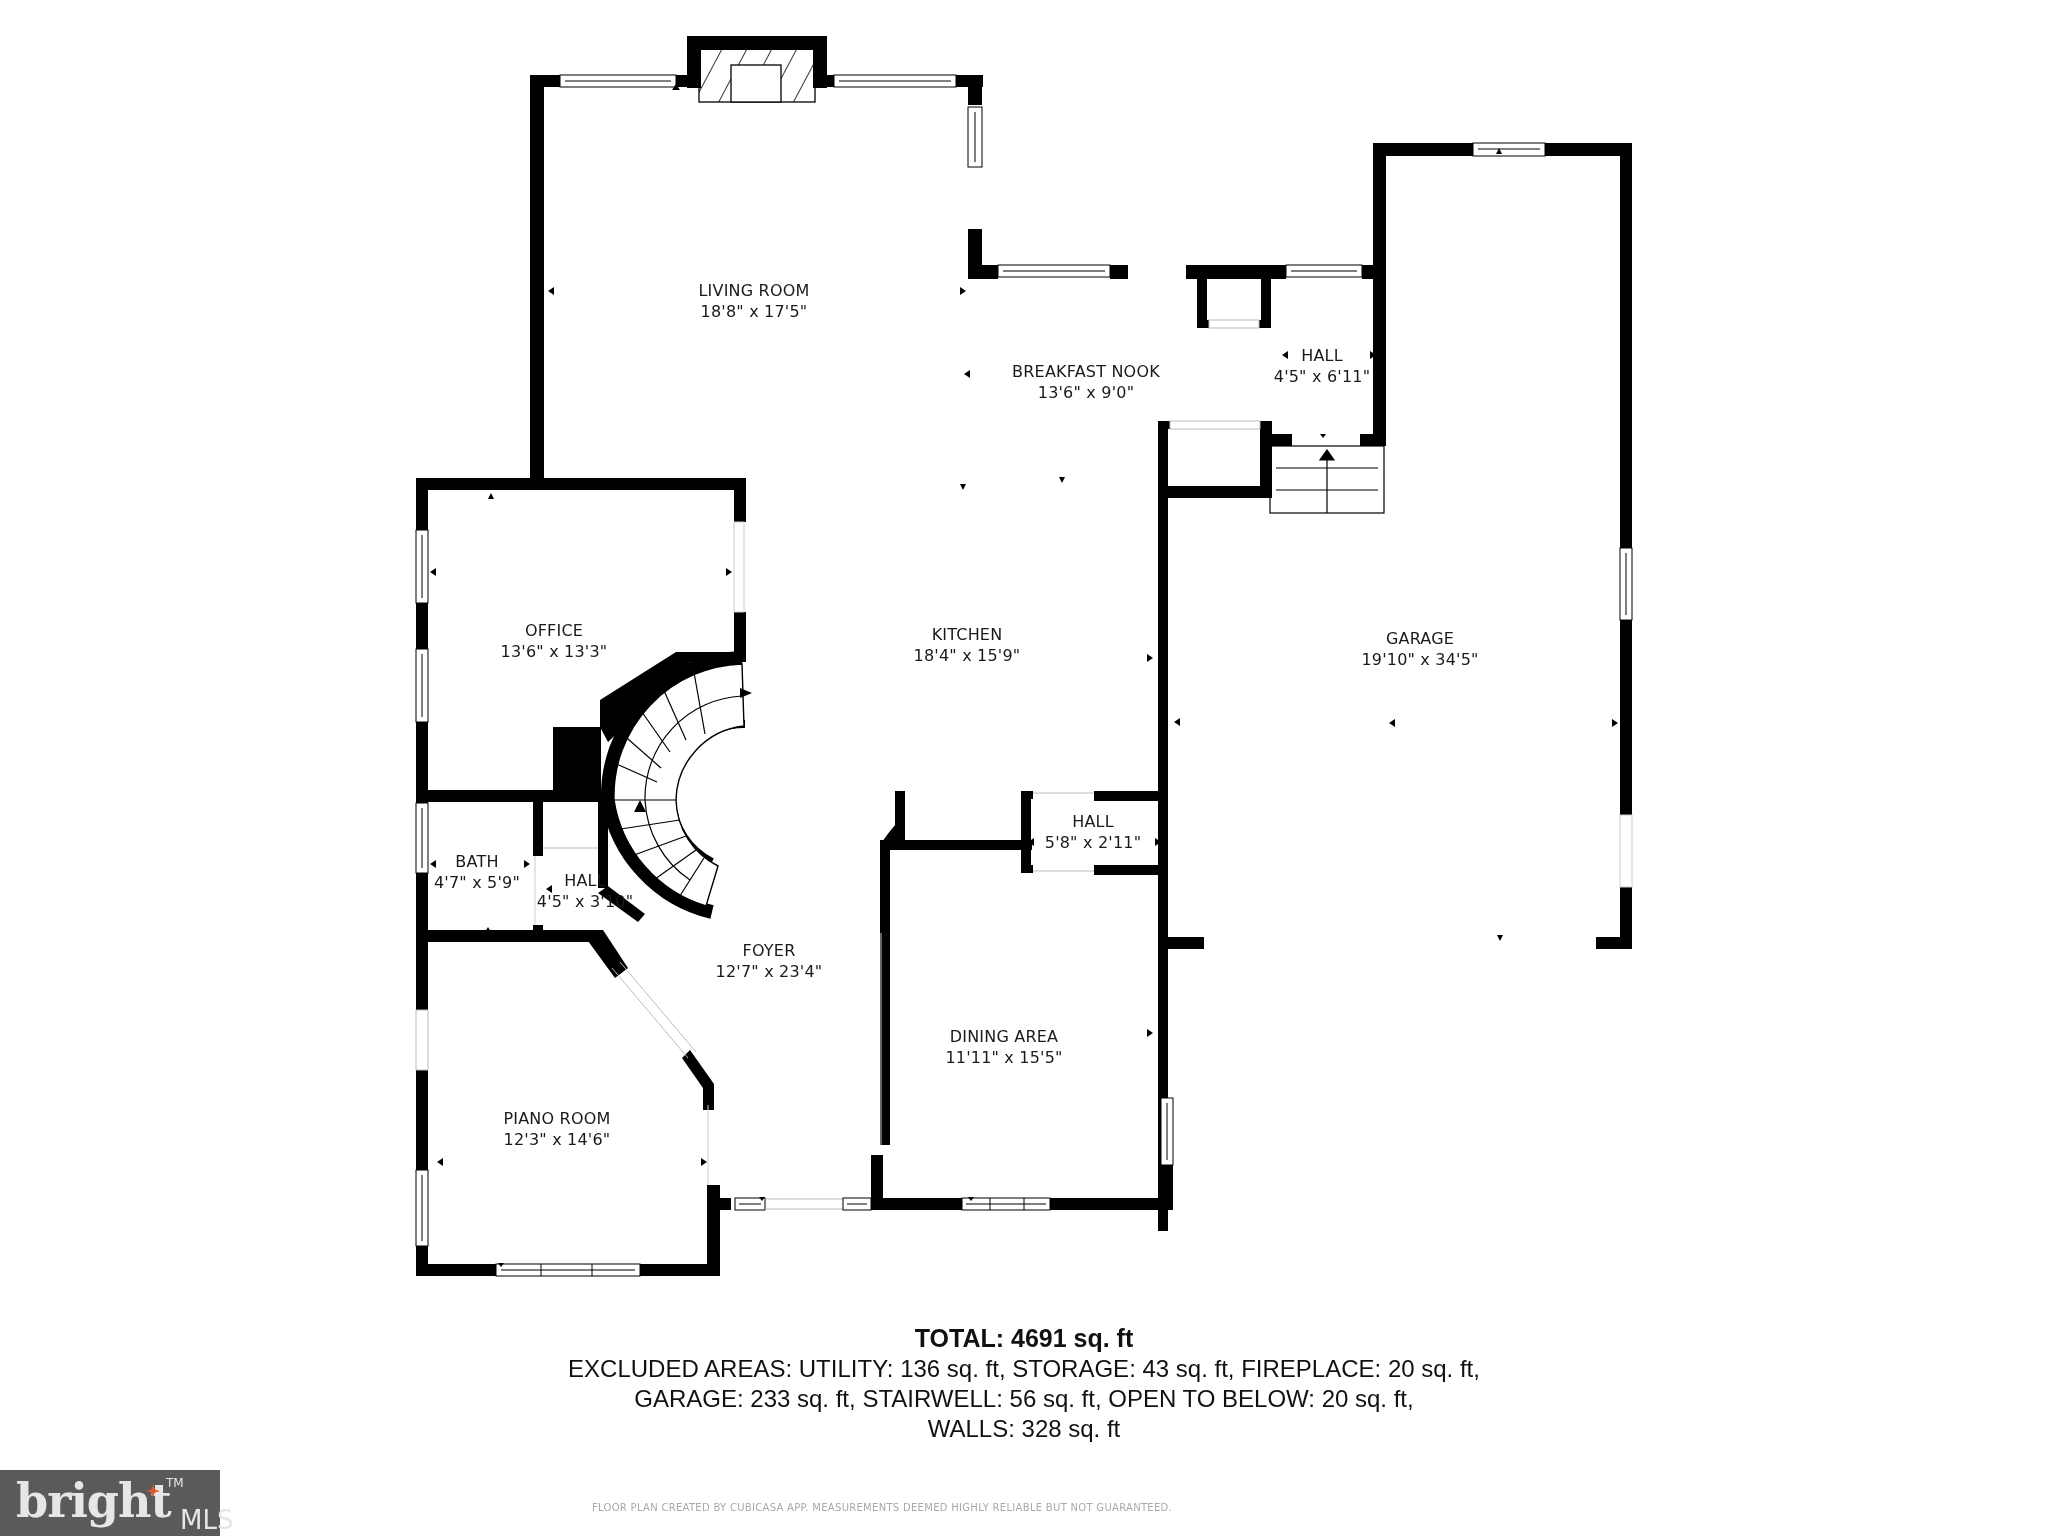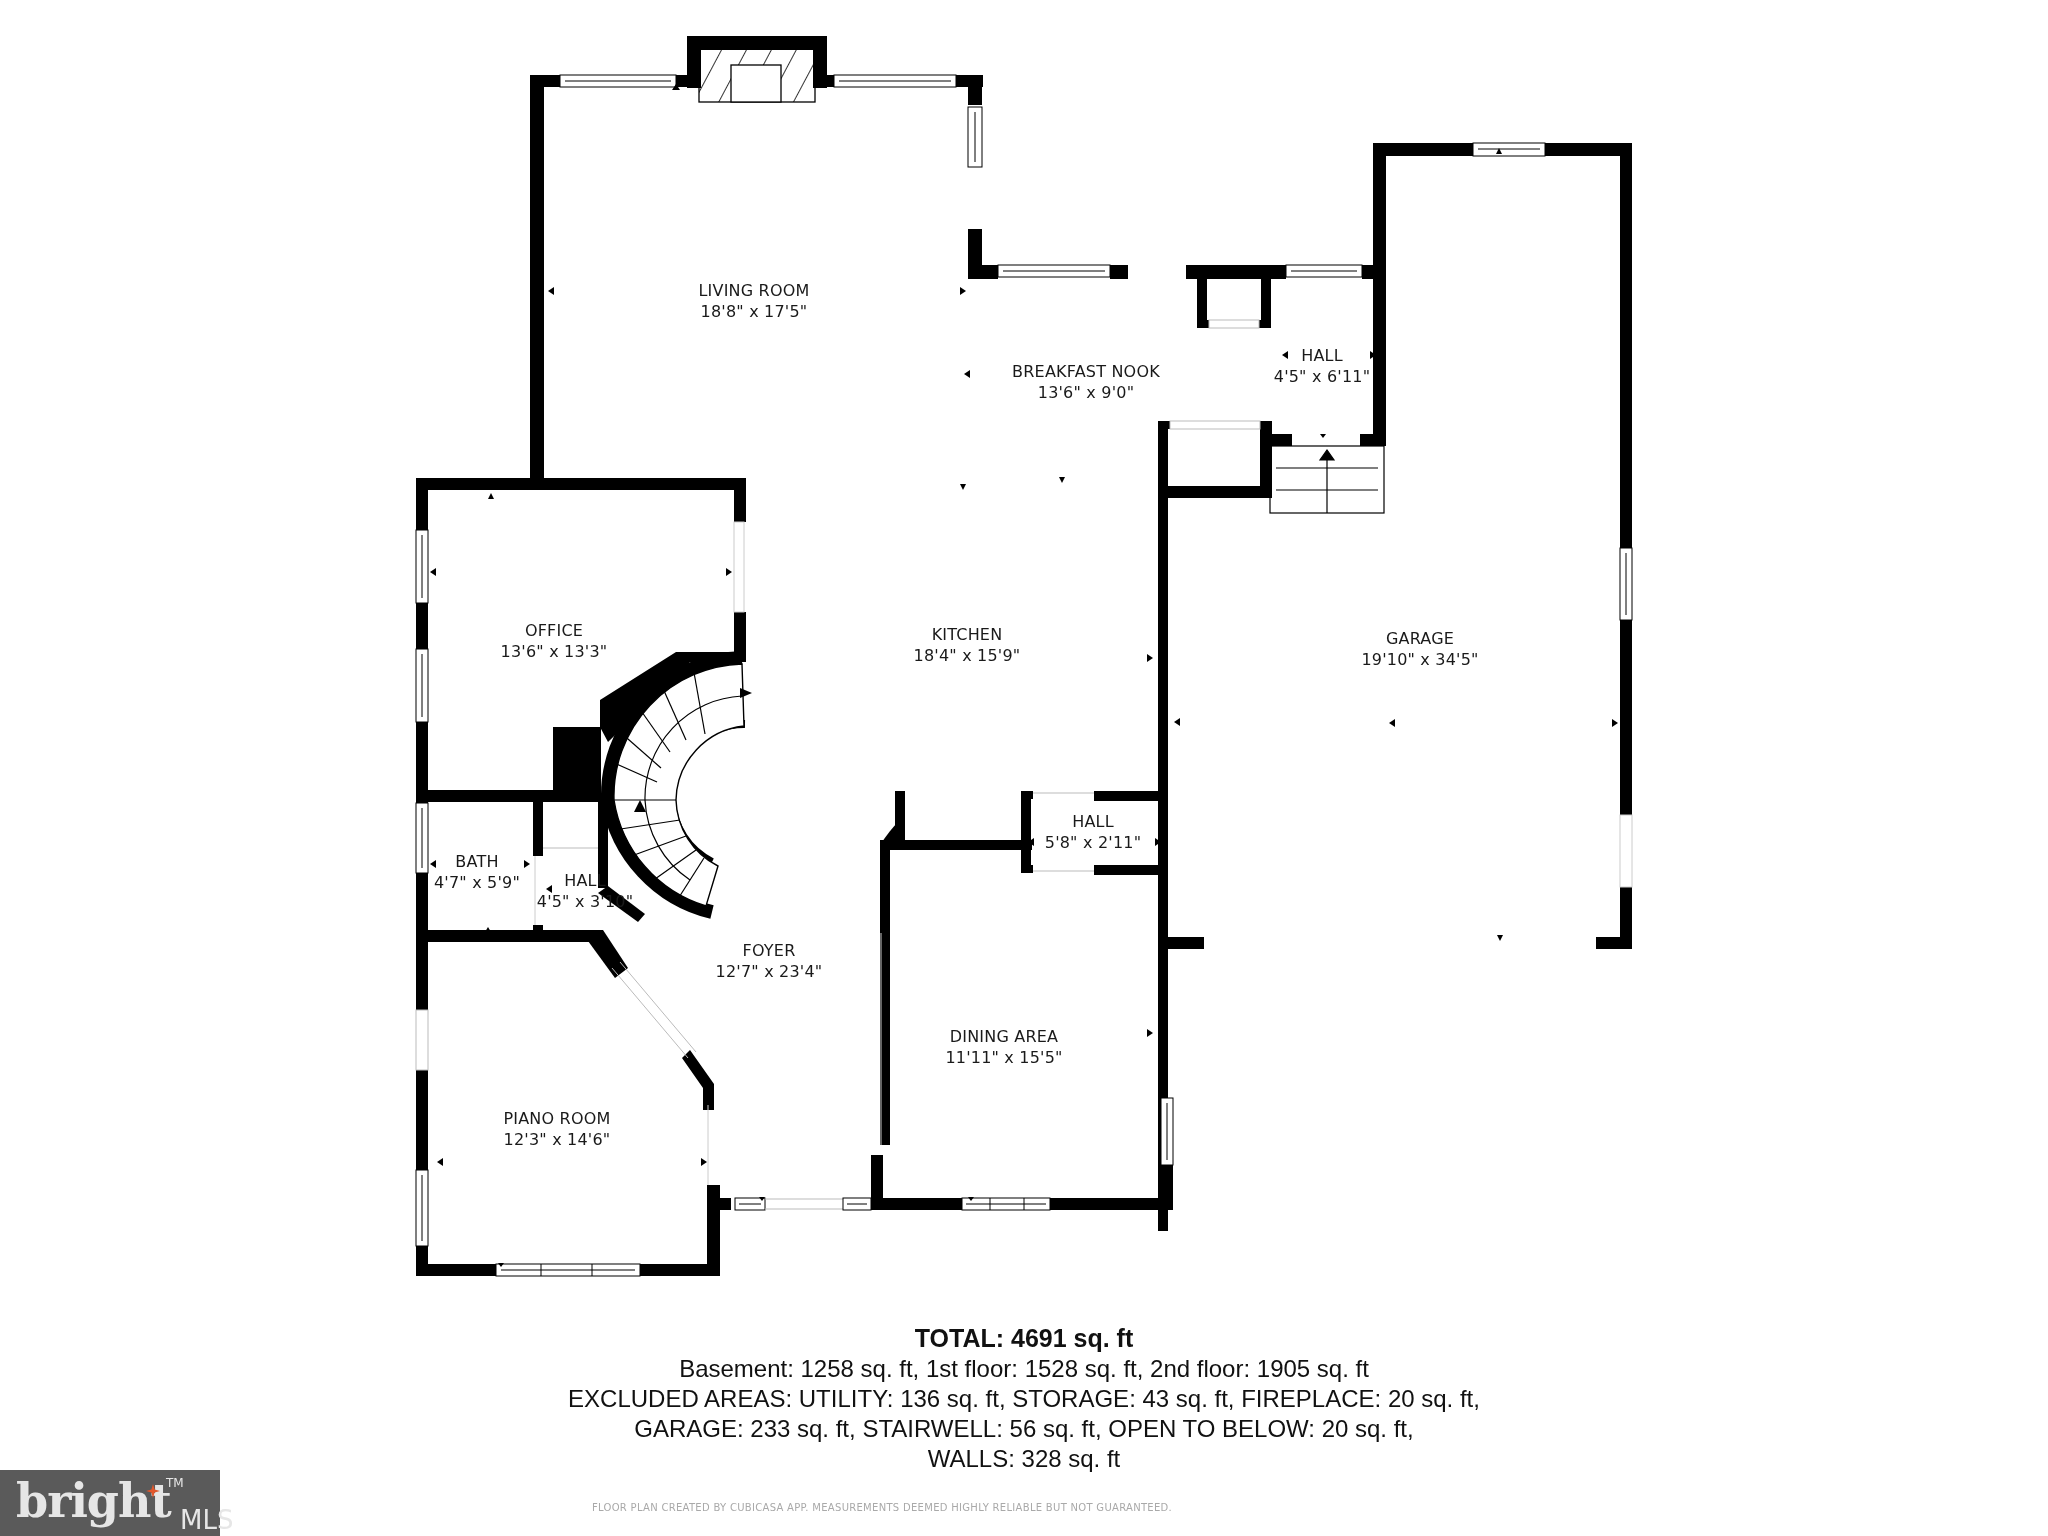--- a/index.html
+++ b/index.html
@@ -313,21 +313,20 @@
   <span class="nm">DINING AREA</span>
   <span class="dim">11'11" x 15'5"</span>
 </div>
 <div class="room-label" style="left:557px;top:1108px;">
   <span class="nm">PIANO ROOM</span>
   <span class="dim">12'3" x 14'6"</span>
 </div>
 
 <div id="summary">
   <div class="total">TOTAL: 4691 sq. ft</div>
-  <div class="line">Basement: 1258 sq. ft, 1st floor: 1528 sq. ft, 2nd floor: 1905 sq. ft</div>
   <div class="line">EXCLUDED AREAS: UTILITY: 136 sq. ft, STORAGE: 43 sq. ft, FIREPLACE: 20 sq. ft,</div>
   <div class="line">GARAGE: 233 sq. ft, STAIRWELL: 56 sq. ft, OPEN TO BELOW: 20 sq. ft,</div>
   <div class="line">WALLS: 328 sq. ft</div>
 </div>
 
 <div id="disclaimer">FLOOR PLAN CREATED BY CUBICASA APP. MEASUREMENTS DEEMED HIGHLY RELIABLE BUT NOT GUARANTEED.</div>
 
 <div id="logo">
   <span class="word">bright</span>
   <svg class="star" viewBox="0 0 14 14">

